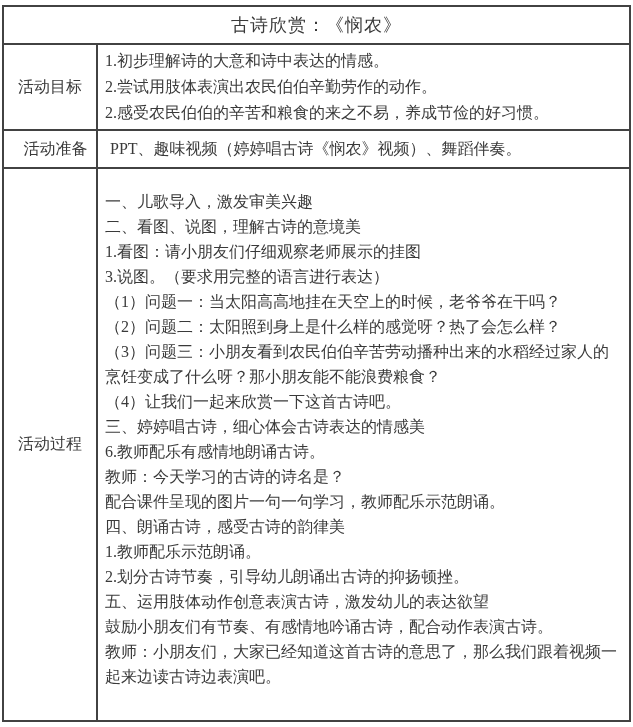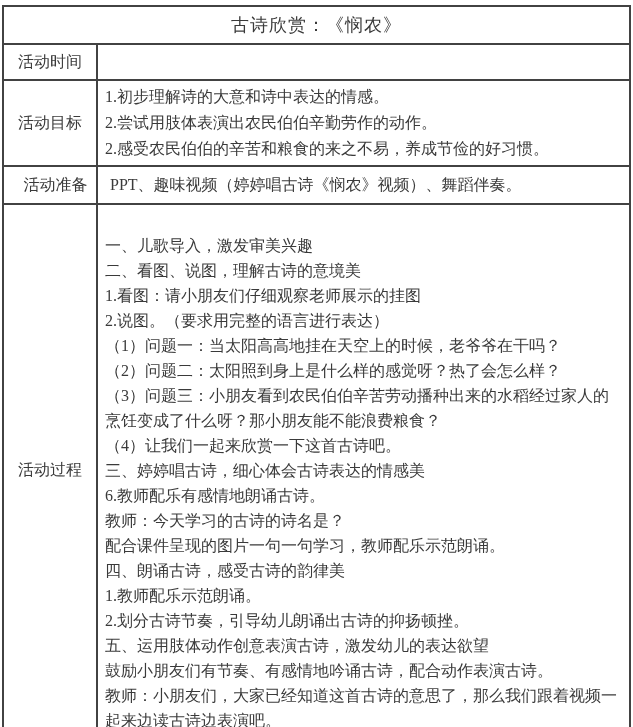--- a/index.html
+++ b/index.html
@@ -50,21 +50,21 @@
     line-height: 26px;
     word-break: break-all;
     border-radius: 31px;
   }
   tr.row-time  td { height: 36px; }
   tr.row-goals td { height: 82px; }
   tr.row-prep  td { height: 38px; padding-left: 12px; }
 
   tr.row-process td.content-cell {
     vertical-align: top;
-    padding-top: 28px;
+    padding-top: 20px;
     line-height: 25px;
   }
   .line {
     white-space: normal;
   }
 </style>
 </head>
 <body>
 
 <div class="page">
@@ -75,28 +75,20 @@
     </colgroup>
 
     <tbody>
         <tr class="row-title">
       <td class="title-cell" colspan="2">
         <span></span>
         <span>古诗欣赏：《悯农》</span>
       </td>
     </tr>
 
-    <tr class="row-time">
-      <td class="label-cell">
-        <span>活动时间</span>
-      </td>
-      <td class="content-cell">
-        <span></span>
-      </td>
-    </tr>
 
     <tr class="row-goals">
       <td class="label-cell">
         <span>活动目标</span>
       </td>
       <td class="content-cell">
         <div class="line">1.初步理解诗的大意和诗中表达的情感。</div>
         <div class="line">2.尝试用肢体表演出农民伯伯辛勤劳作的动作。</div>
         <div class="line">2.感受农民伯伯的辛苦和粮食的来之不易，养成节俭的好习惯。</div>
       </td>
@@ -112,21 +104,21 @@
     </tr>
 
     <tr class="row-process">
       <td class="label-cell">
         <span>活动过程</span>
       </td>
       <td class="content-cell">
         <div class="line">一、儿歌导入，激发审美兴趣</div>
         <div class="line">二、看图、说图，理解古诗的意境美</div>
         <div class="line">1.看图：请小朋友们仔细观察老师展示的挂图</div>
-        <div class="line">2.说图。（要求用完整的语言进行表达）</div>
+        <div class="line">3.说图。（要求用完整的语言进行表达）</div>
         <div class="line">（1）问题一：当太阳高高地挂在天空上的时候，老爷爷在干吗？</div>
         <div class="line">（2）问题二：太阳照到身上是什么样的感觉呀？热了会怎么样？</div>
         <div class="line">（3）问题三：小朋友看到农民伯伯辛苦劳动播种出来的水稻经过家人的烹饪变成了什么呀？那小朋友能不能浪费粮食？</div>
         <div class="line">（4）让我们一起来欣赏一下这首古诗吧。</div>
         <div class="line">三、婷婷唱古诗，细心体会古诗表达的情感美</div>
         <div class="line">6.教师配乐有感情地朗诵古诗。</div>
         <div class="line">教师：今天学习的古诗的诗名是？</div>
         <div class="line">配合课件呈现的图片一句一句学习，教师配乐示范朗诵。</div>
         <div class="line">四、朗诵古诗，感受古诗的韵律美</div>
         <div class="line">1.教师配乐示范朗诵。</div>

